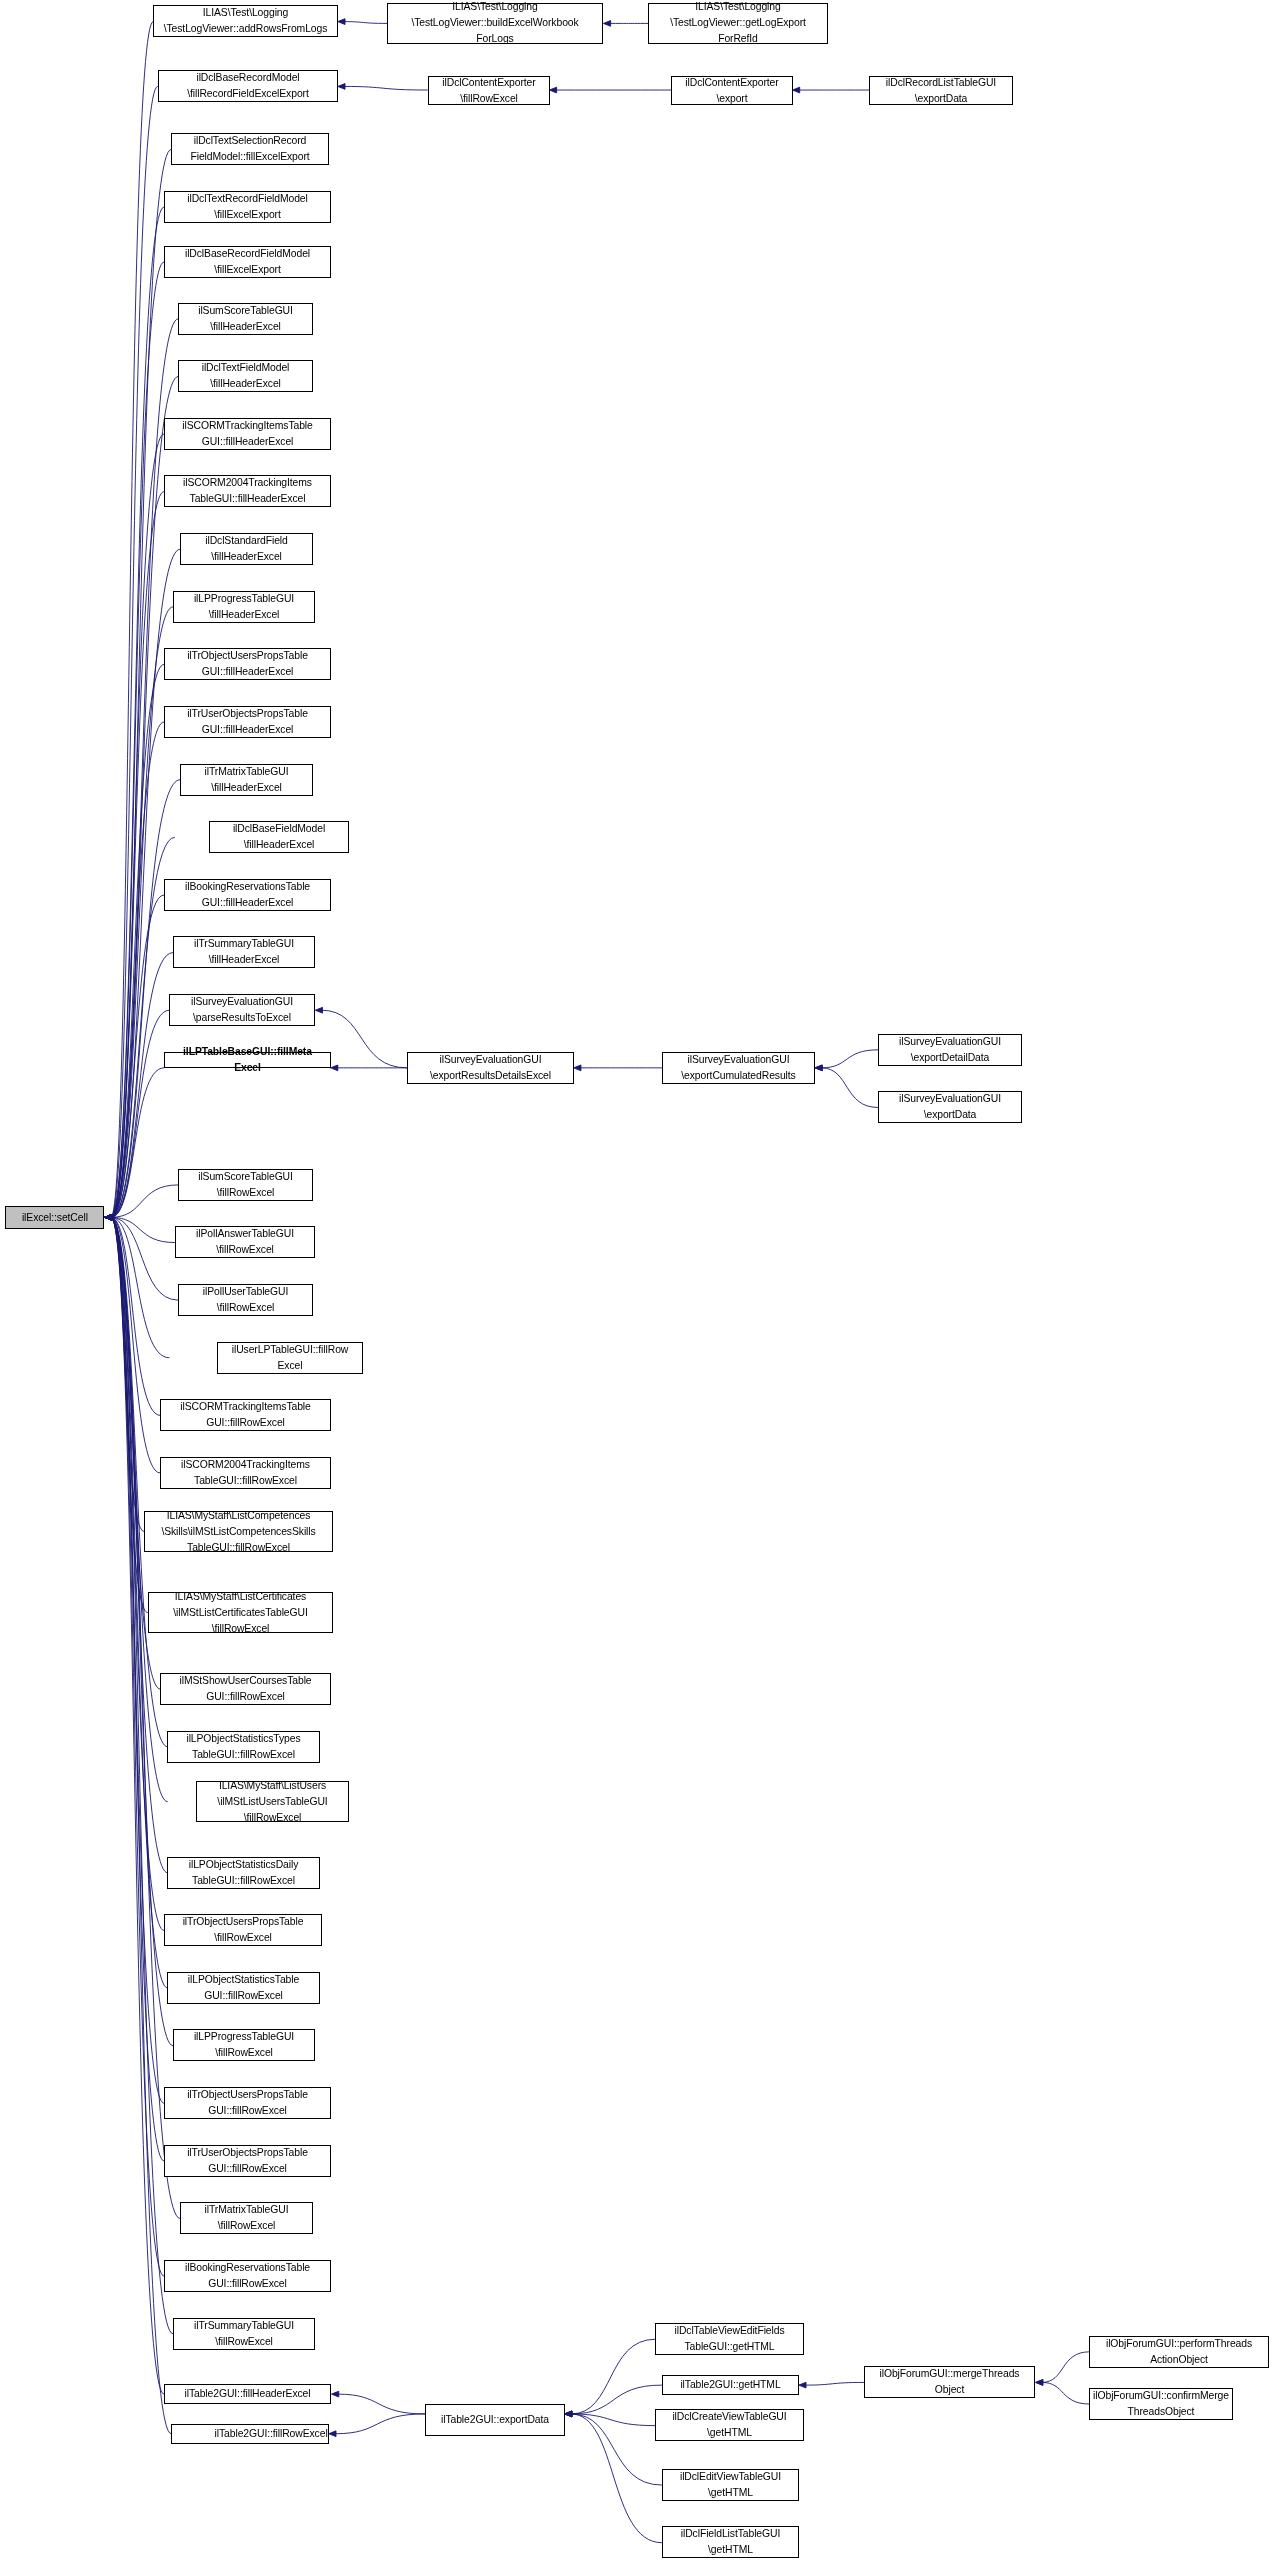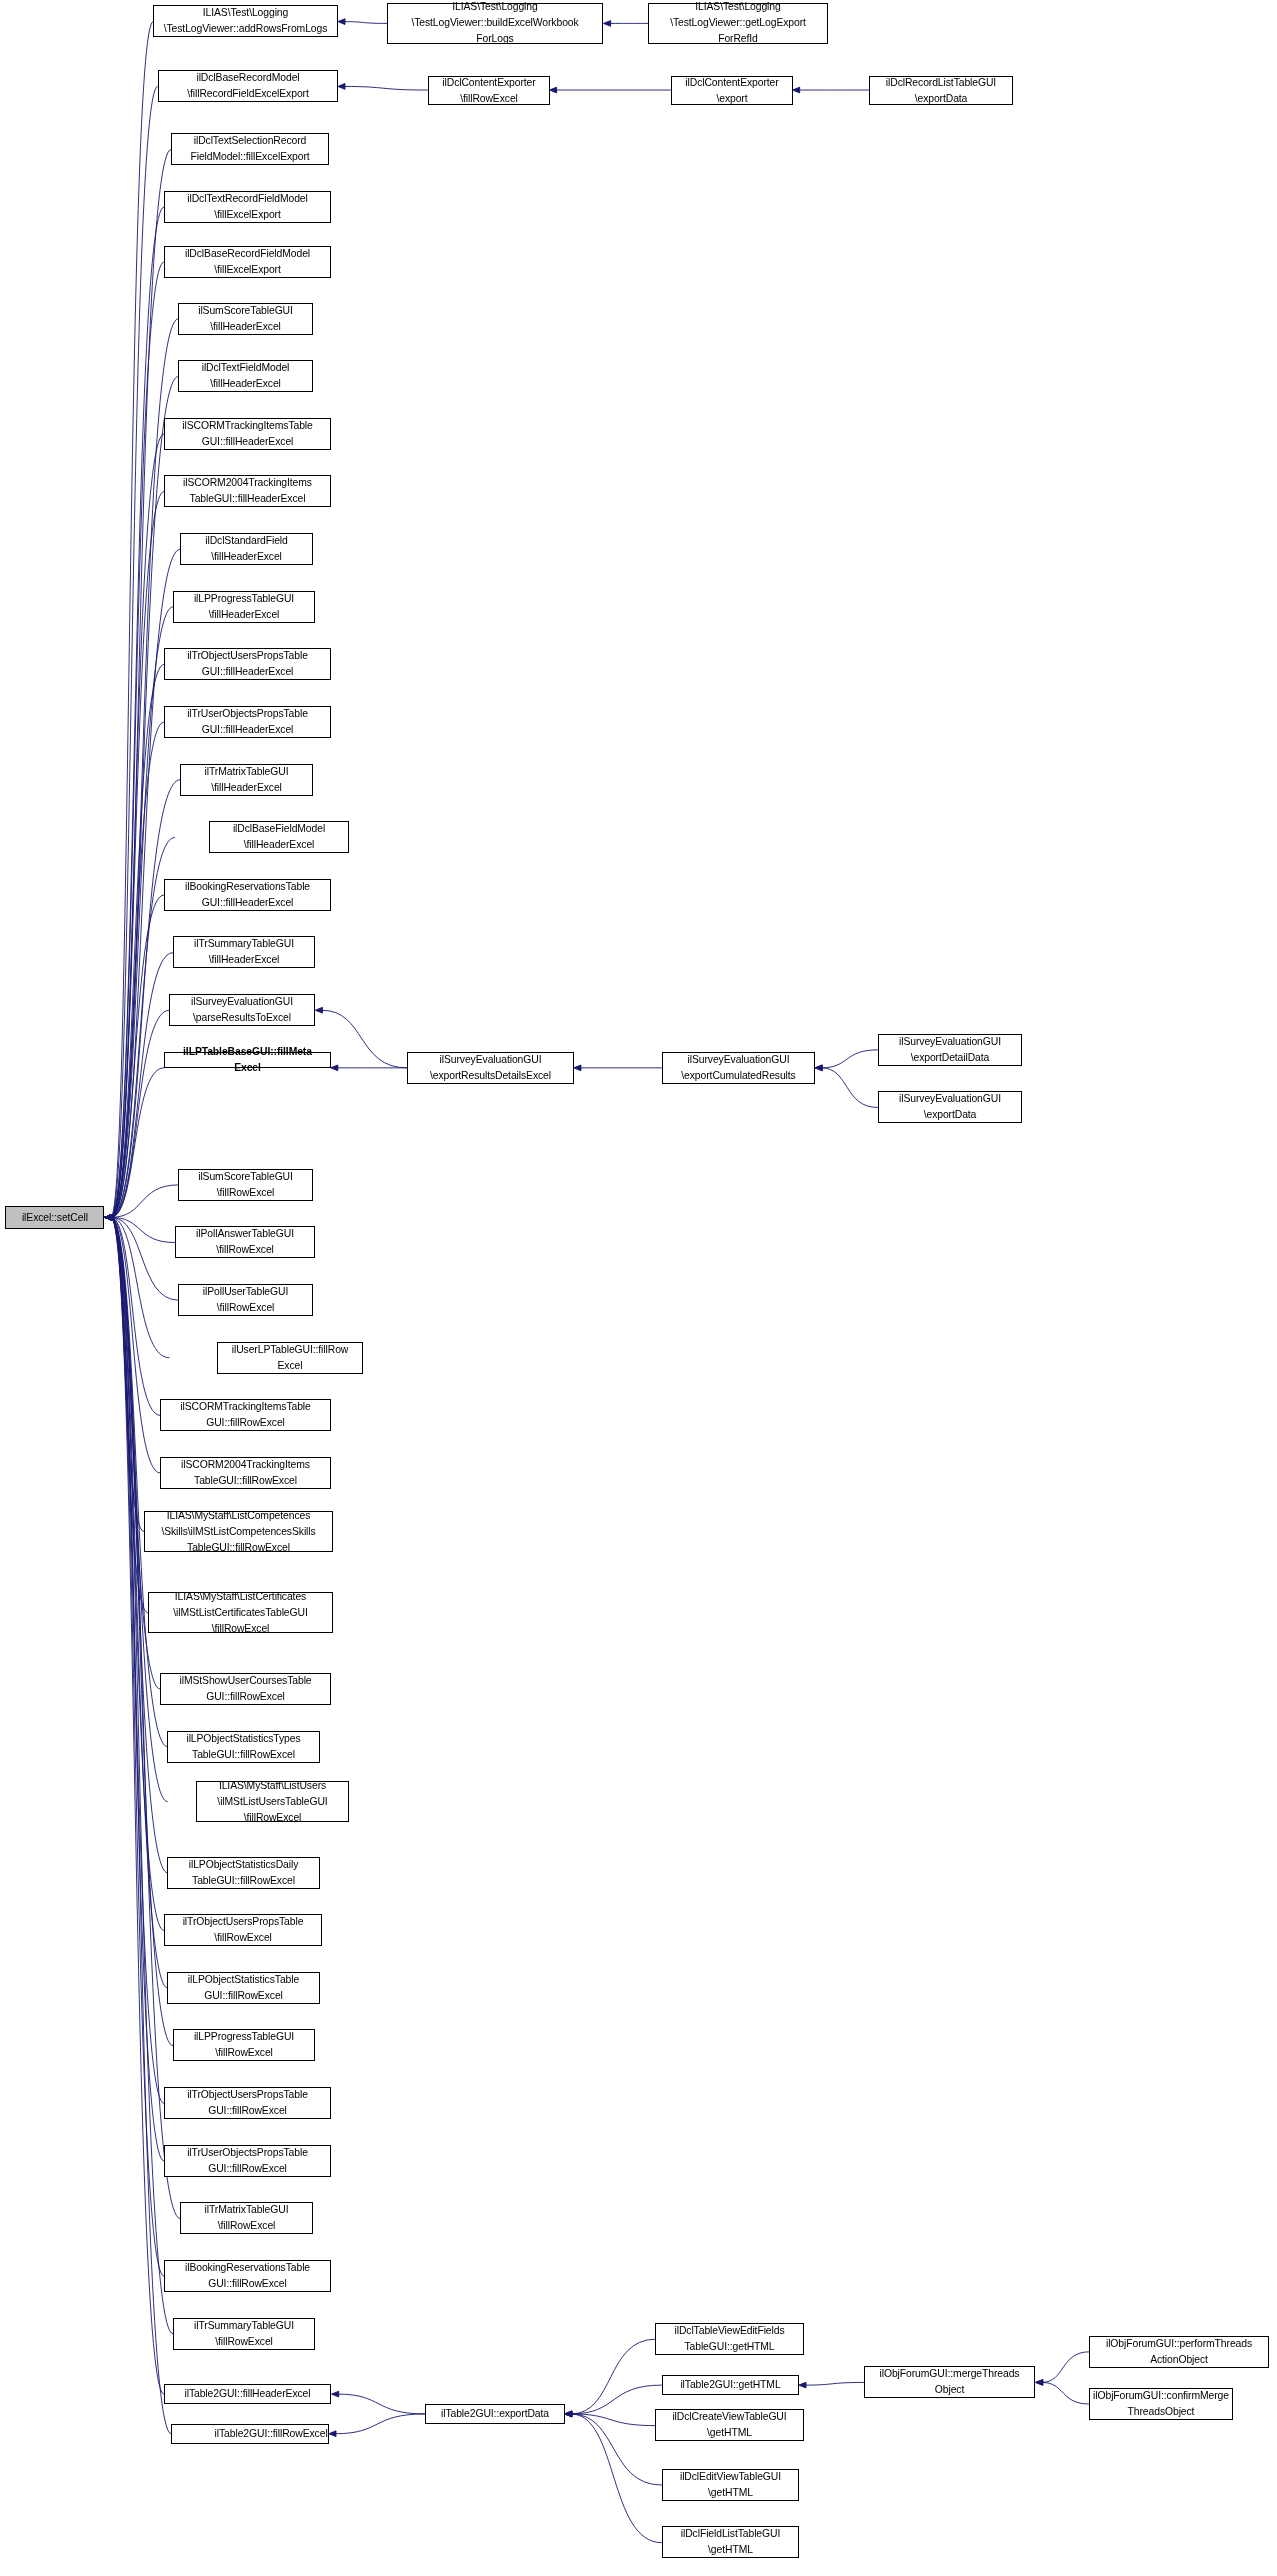--- a/index.html
+++ b/index.html
@@ -280,21 +280,21 @@
       <div class="node" style="left: 164px; top: 2145px; width: 167px; height: 32px;">ilTrUserObjectsPropsTable
 GUI::fillRowExcel</div>
       <div class="node" style="left: 180px; top: 2202px; width: 133px; height: 32px;">ilTrMatrixTableGUI
 \fillRowExcel</div>
       <div class="node" style="left: 164px; top: 2260px; width: 167px; height: 32px;">ilBookingReservationsTable
 GUI::fillRowExcel</div>
       <div class="node" style="left: 173px; top: 2318px; width: 142px; height: 32px;">ilTrSummaryTableGUI
 \fillRowExcel</div>
       <div class="node" style="left: 164px; top: 2384px; width: 167px; height: 20px;">ilTable2GUI::fillHeaderExcel</div>
       <div class="node" style="left: 171px; top: 2424px; width: 158px; height: 20px; padding-left: 44px;">ilTable2GUI::fillRowExcel</div>
-      <div class="node" style="left: 425px; top: 2404px; width: 140px; height: 20px;">ilTable2GUI::exportData</div>
+      <div class="node" style="left: 425px; top: 2404px; width: 140px; height: 32px;">ilTable2GUI::exportData</div>
       <div class="node" style="left: 655px; top: 2323px; width: 149px; height: 32px;">ilDclTableViewEditFields
 TableGUI::getHTML</div>
       <div class="node" style="left: 662px; top: 2375px; width: 137px; height: 20px;">ilTable2GUI::getHTML</div>
       <div class="node" style="left: 655px; top: 2409px; width: 149px; height: 32px;">ilDclCreateViewTableGUI
 \getHTML</div>
       <div class="node" style="left: 662px; top: 2469px; width: 137px; height: 32px;">ilDclEditViewTableGUI
 \getHTML</div>
       <div class="node" style="left: 662px; top: 2526px; width: 137px; height: 32px;">ilDclFieldListTableGUI
 \getHTML</div>
       <div class="node" style="left: 864px; top: 2366px; width: 171px; height: 32px;">ilObjForumGUI::mergeThreads

